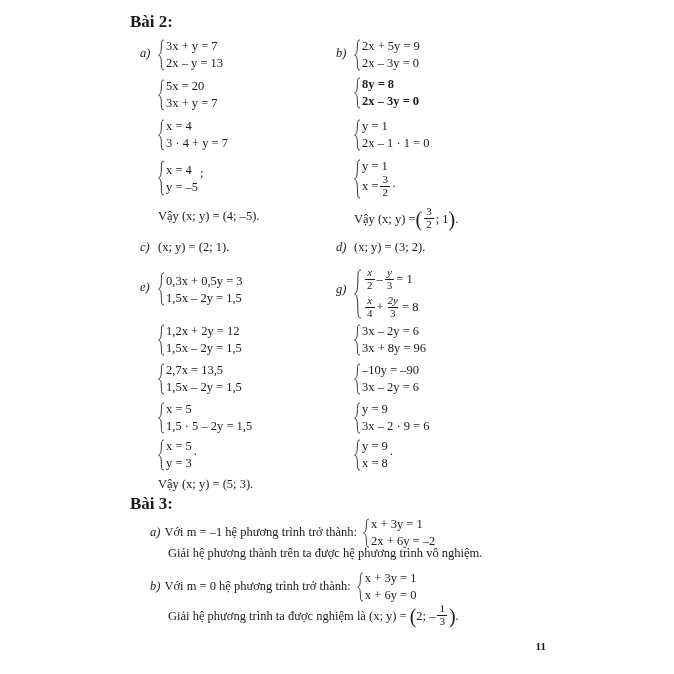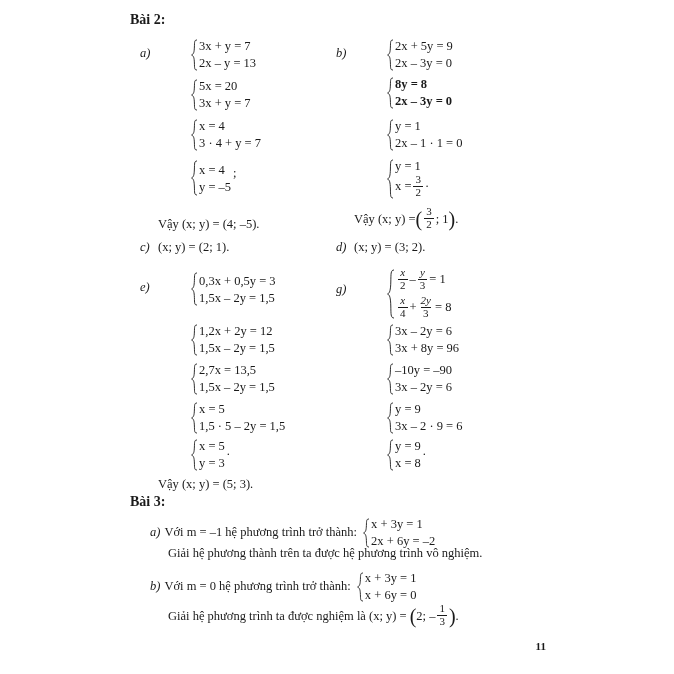--- a/index.html
+++ b/index.html
@@ -17,21 +17,21 @@
   }
   .page {
     position: absolute;
     left: 0; top: 0;
     width: 674px;
     height: 674px;
     padding: 0;
   }
   .heading {
     font-weight: bold;
-    font-size: 14px;
+    font-size: 17px;
     font-family: "Liberation Serif", serif;
   }
   #bai2-heading { position: absolute; left: 130px; top: 12px; }
   #bai3-heading { position: absolute; left: 130px; top: 494px; }
 
   .col-left  { position: absolute; left: 140px; width: 200px; }
   .col-right { position: absolute; left: 336px; width: 220px; }
 
   .row { position: relative; display: flex; align-items: flex-start; }
 
@@ -44,21 +44,20 @@
     padding-top: 8px;
     text-align: left;
   }
   .lbl.noind { padding-top: 0; }
 
   
   .sys {
     display: flex;
     align-items: stretch;
     font-size: 12.5px;
-    margin-left: 33px;
   }
   .brace {
     font-size: 13px;
     line-height: 1;
     display: flex;
     align-items: center;
     margin-right: 1px;
     position: relative;
   }
   .brace svg { display: block; }
@@ -209,21 +208,21 @@
         </div>
         <div class="eqs">
           <div class="eq">x = 4</div>
           <div class="eq">y = –5</div>
         </div>
         <div class="semicolon-after">;</div>
       </div>
     </div>
   </div>
 
-  <div class="col-left" style="top:217px;">
+  <div class="col-left" style="top:209px;">
     <div class="row">
       <div class="lbl noind"></div>
       <div class="vay">Vậy (x; y) = (4; –5).</div>
     </div>
   </div>
 
   <div class="col-left" style="top:240px;">
     <div class="row">
       <div class="lbl noind">c)</div>
       <div class="plain">(x; y) = (2; 1).</div>

